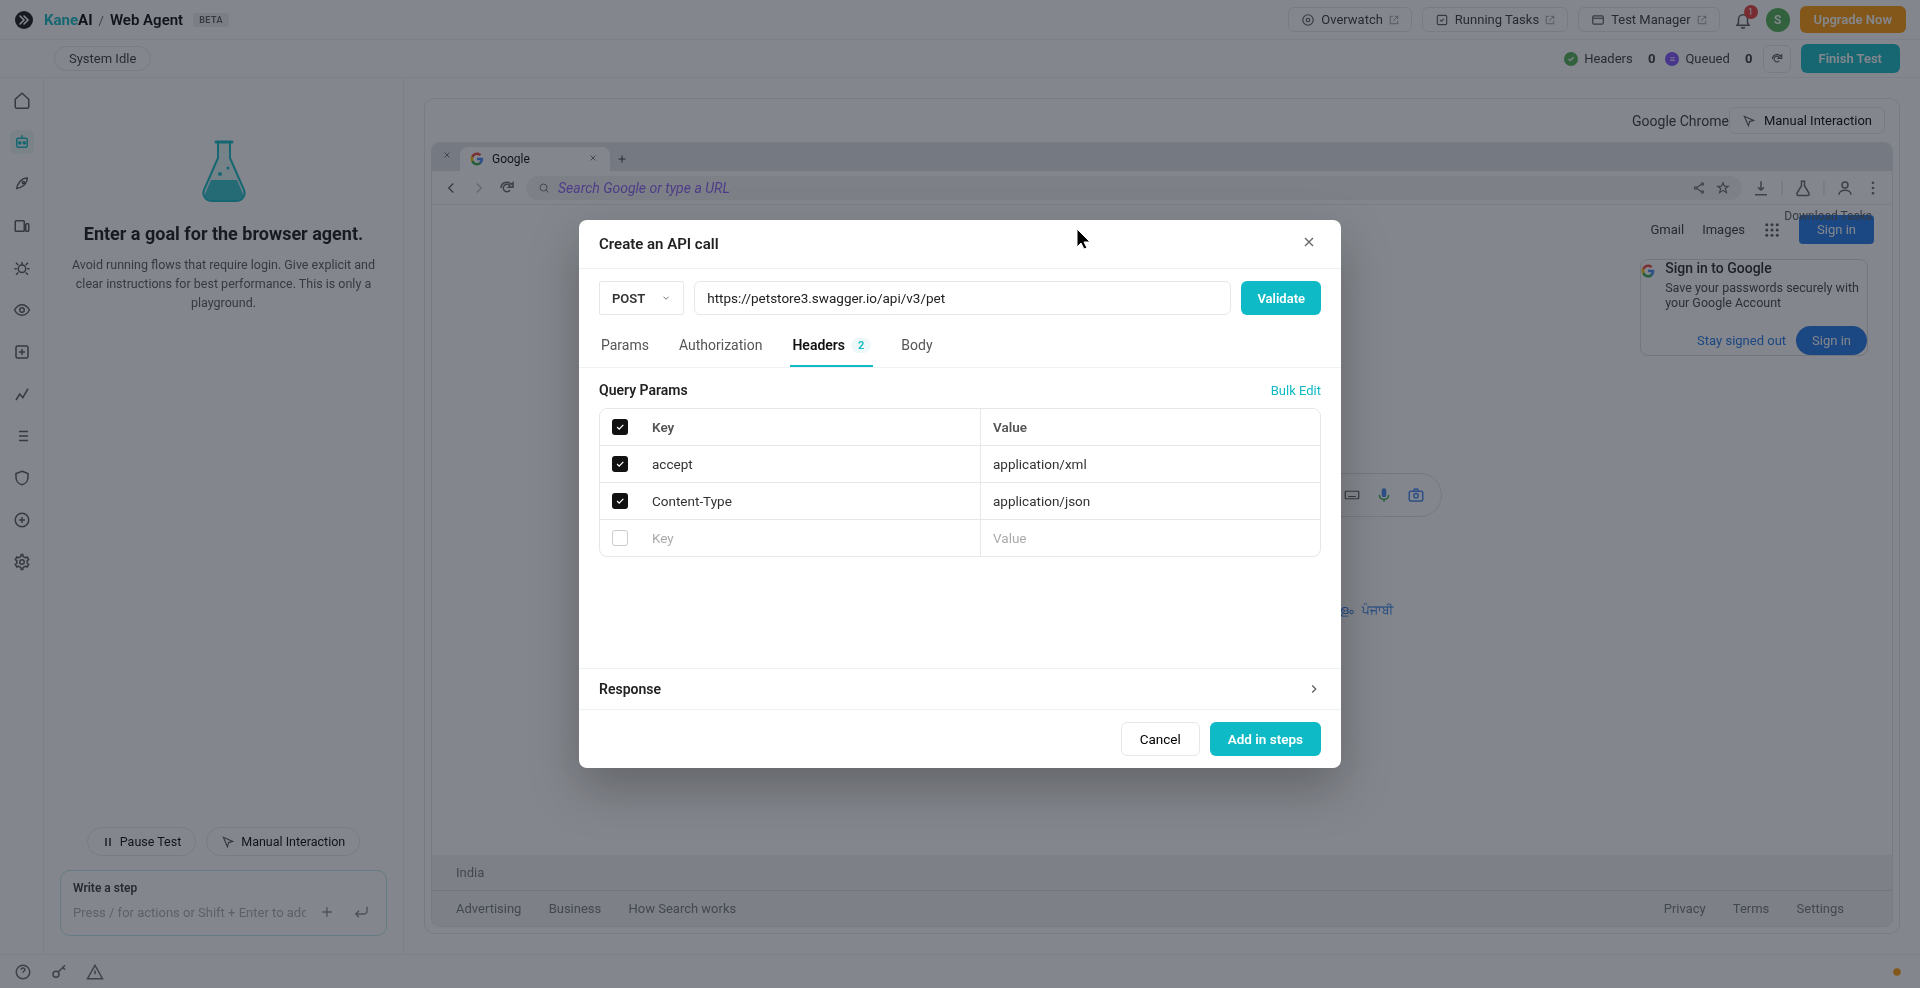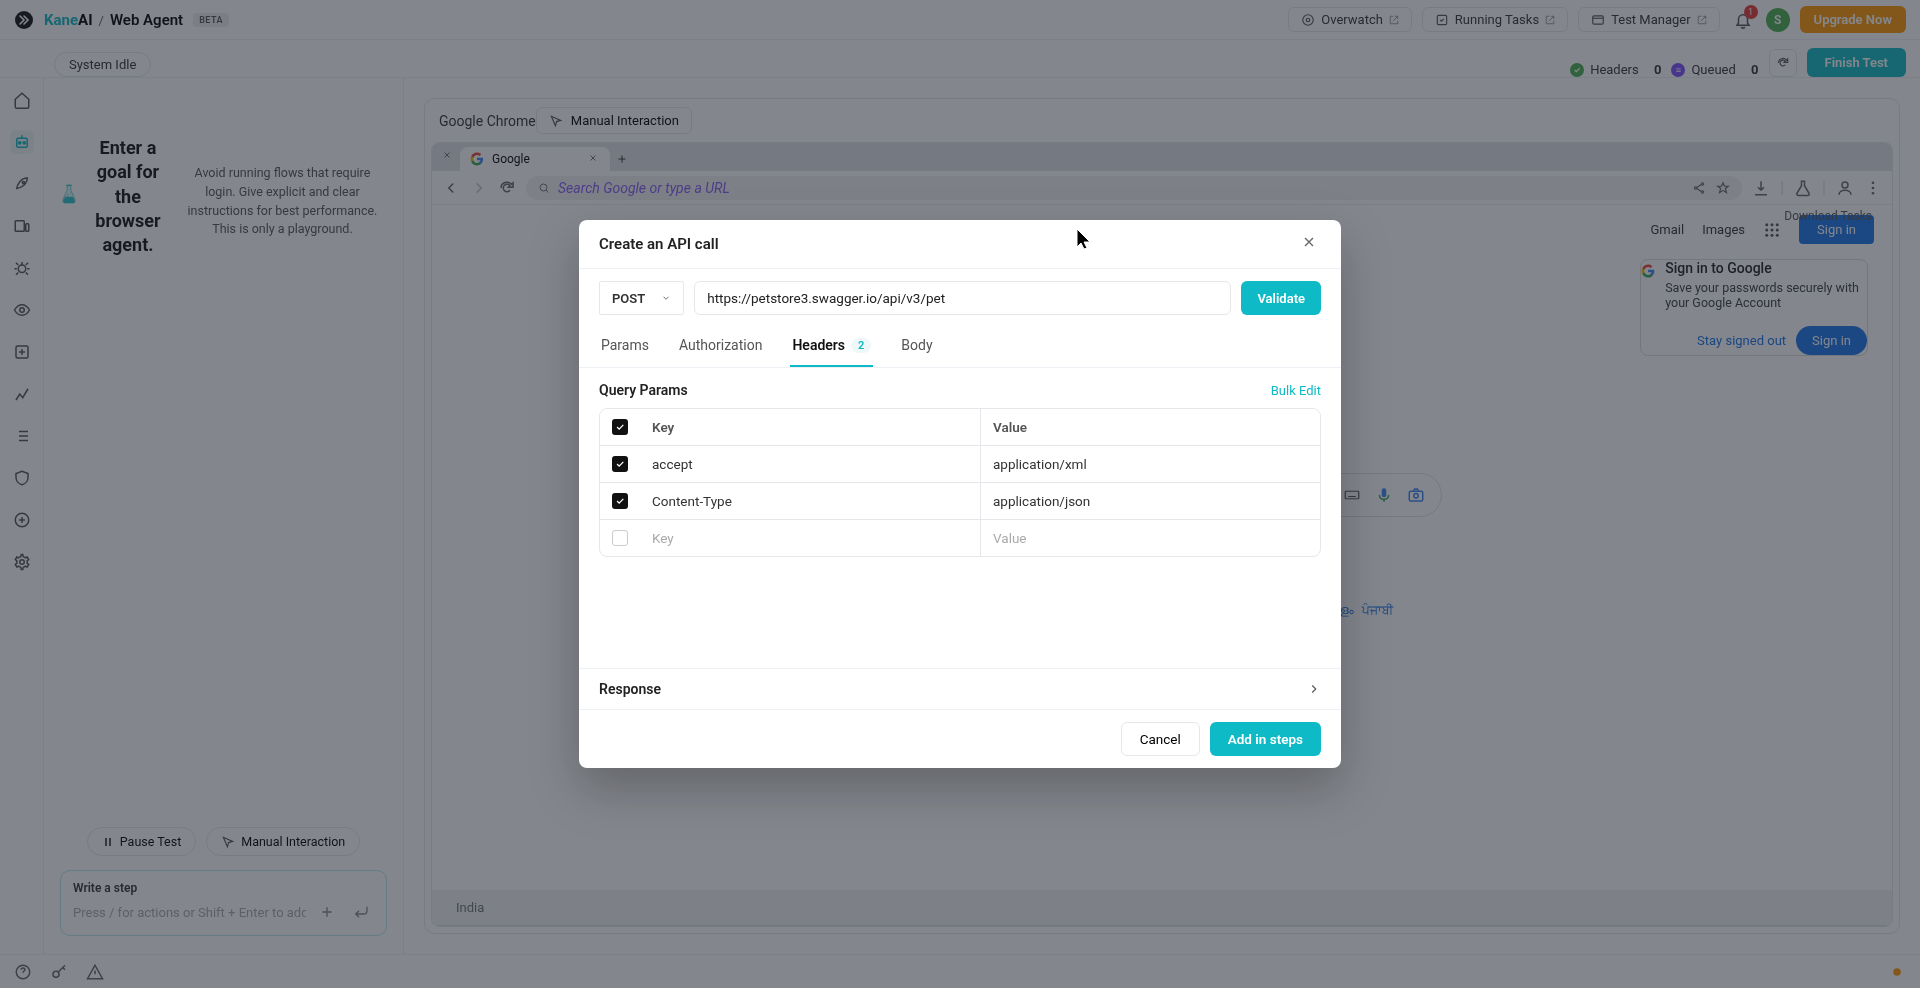--- a/index.html
+++ b/index.html
@@ -27,54 +27,54 @@
   .beta { background: #eee; color: #555; font-size: 9px; padding: 2px 6px; border-radius: 3px; font-weight: 600; letter-spacing: .5px; }
   .topbar .spacer { flex: 1; }
   .pill { display: flex; align-items: center; gap: 6px; padding: 4px 12px; border: 1px solid var(--border); border-radius: 6px; color: #333; background: #fff; cursor: pointer; font-size: 13px; }
   .pill .ext { width: 10px; height: 10px; }
   .bell-wrap { position: relative; width: 26px; height: 26px; display: flex; align-items: center; justify-content: center; cursor: pointer; }
   .bell-badge { position: absolute; top: -2px; right: -2px; background: var(--badge-red); color: #fff; font-size: 9px; min-width: 14px; height: 14px; border-radius: 7px; display: flex; align-items: center; justify-content: center; padding: 0 3px; }
   .avatar { width: 24px; height: 24px; border-radius: 50%; background: #4caf50; color: #fff; display: flex; align-items: center; justify-content: center; font-size: 12px; font-weight: 600; }
   .upgrade { background: var(--orange); color: #fff; border: none; border-radius: 6px; padding: 6px 14px; font-size: 13px; font-weight: 600; cursor: pointer; }
 
   
-  .secondbar { height: 38px; display: flex; align-items: flex-end; padding: 0 14px 0 54px; border-bottom: 1px solid var(--light-border); font-size: 13px; gap: 10px; }
+  .secondbar { height: 38px; display: flex; align-items: center; padding: 0 20px 0 54px; border-bottom: 1px solid var(--light-border); font-size: 13px; gap: 10px; }
   .sys-chip { border: 1px solid var(--border); border-radius: 16px; padding: 4px 14px; color: #333; }
   .secondbar .spacer { flex: 1; }
   .status-item { display: flex; align-items: center; gap: 6px; color: #333; }
   .dot-check { width: 14px; height: 14px; border-radius: 50%; background: #4caf50; display: flex; align-items: center; justify-content: center; }
   .dot-queue { width: 14px; height: 14px; border-radius: 50%; background: #7c4dff; display: flex; align-items: center; justify-content: center; color:#fff; font-size:9px; }
   .icon-btn-sq { width: 28px; height: 28px; border: 1px solid var(--border); border-radius: 6px; display: flex; align-items: center; justify-content: center; cursor: pointer; }
   .finish { background: #0ebac5; color: #fff; border: none; border-radius: 6px; padding: 7px 18px; font-size: 13px; font-weight: 600; cursor: pointer; }
 
   
   .main { display: flex; height: calc(988px - 40px - 38px - 34px); }
   .leftnav { width: 44px; border-right: 1px solid var(--light-border); display: flex; flex-direction: column; align-items: center; padding-top: 10px; gap: 18px; }
   .leftnav .nv { width: 24px; height: 24px; display: flex; align-items: center; justify-content: center; color: #555; cursor: pointer; border-radius: 6px; }
   .leftnav .nv.active { background: #eef8f9; color: var(--green); }
   .leftnav .grow { flex: 1; }
 
   .goalpane { width: 360px; border-right: 1px solid var(--light-border); display: flex; flex-direction: column; padding: 18px 16px; }
-  .flask-wrap { display: flex; flex-direction: row; align-items: center; text-align: center; margin-top: 40px; }
+  .flask-wrap { display: flex; flex-direction: column; align-items: center; text-align: center; margin-top: 40px; }
   .flask-svg { margin-bottom: 16px; }
   .goal-title { font-size: 18px; font-weight: 700; color: #111; margin-bottom: 10px; line-height: 1.35; padding: 0 8px; }
   .goal-desc { font-size: 12.5px; color: #555; line-height: 1.5; padding: 0 4px; }
   .goalpane .grow { flex: 1; }
   .goal-actions { display: flex; gap: 10px; justify-content: center; margin-bottom: 14px; }
   .mini-btn { display: flex; align-items: center; gap: 6px; border: 1px solid var(--border); border-radius: 16px; padding: 6px 14px; font-size: 12.5px; cursor: pointer; background: #fff; margin-top: 32px; }
   .step-box { border: 1.5px solid #b9e9ec; border-radius: 10px; padding: 10px 12px; }
   .step-box .lbl { font-size: 12px; color: #333; font-weight: 600; margin-bottom: 4px; }
   .step-box .row { display: flex; align-items: center; gap: 8px; }
   .step-box input { flex: 1; border: none; outline: none; font-size: 13px; color: #333; }
   .step-box input::placeholder { color: #aaa; }
   .step-box .ibtn { width: 26px; height: 26px; display: flex; align-items: center; justify-content: center; color: #888; cursor: pointer; }
 
   .canvas { flex: 1; padding: 20px; display: flex; }
   .browser-frame { flex: 1; border: 1px solid var(--border); border-radius: 10px; display: flex; flex-direction: column; overflow: hidden; }
-  .bf-header { display: flex; align-items: center; justify-content: flex-start; padding: 8px 14px; }
+  .bf-header { display: flex; align-items: center; justify-content: flex-end; padding: 8px 14px; }
   .bf-title { font-size: 14px; color: #333; }
   .manual-pill { display: flex; align-items: center; gap: 8px; border: 1px solid var(--border); border-radius: 6px; padding: 5px 12px; font-size: 13px; cursor: pointer; }
 
   .chrome-wrap { flex: 1; margin: 0 6px 6px; border: 1px solid var(--border); border-radius: 8px; display: flex; flex-direction: column; overflow: hidden; background: #fff; }
   .tabstrip { height: 28px; background: #dfe3e8; display: flex; align-items: flex-end; padding: 0 8px; gap: 0; }
   .tabstrip .winclose { width: 14px; height: 14px; display:flex; align output:center; justify-content:center; color:#555; margin-right:6px; align-self:center; cursor:pointer; }
   .tab { background: #fff; height: 24px; border-radius: 8px 8px 0 0; display: flex; align-items: center; padding: 0 10px; gap: 8px; font-size: 12px; min-width: 150px; }
   .tab .fav { width: 14px; height: 14px; }
   .tab .tclose { width: 12px; height: 12px; color: #555; cursor: pointer; margin-left: auto; }
   .newtab { width: 24px; height: 24px; display: flex; align-items: center; justify-content: center; color: #333; cursor: pointer; }
@@ -512,20 +512,32 @@
               <a>தமிழ்</a>
               <a>ગુજરાતી</a>
               <a>ಕನ್ನಡ</a>
               <a>മലയാളം</a>
               <a>ਪੰਜਾਬੀ</a>
             </div>
           </div>
 
           <div class="gfoot">
             <div class="r1">India</div>
+            <div class="r2">
+              <div>
+                <a>Advertising</a>
+                <a>Business</a>
+                <a>How Search works</a>
+              </div>
+              <div>
+                <a>Privacy</a>
+                <a>Terms</a>
+                <a>Settings</a>
+              </div>
+            </div>
           </div>
         </div>
       </div>
     </div>
   </div>
 </div>
 
 <div class="bottomstrip">
   <svg class="bico" viewBox="0 0 24 24" fill="none" stroke="currentColor" stroke-width="2">
       <circle cx="12" cy="12" r="9"></circle>

